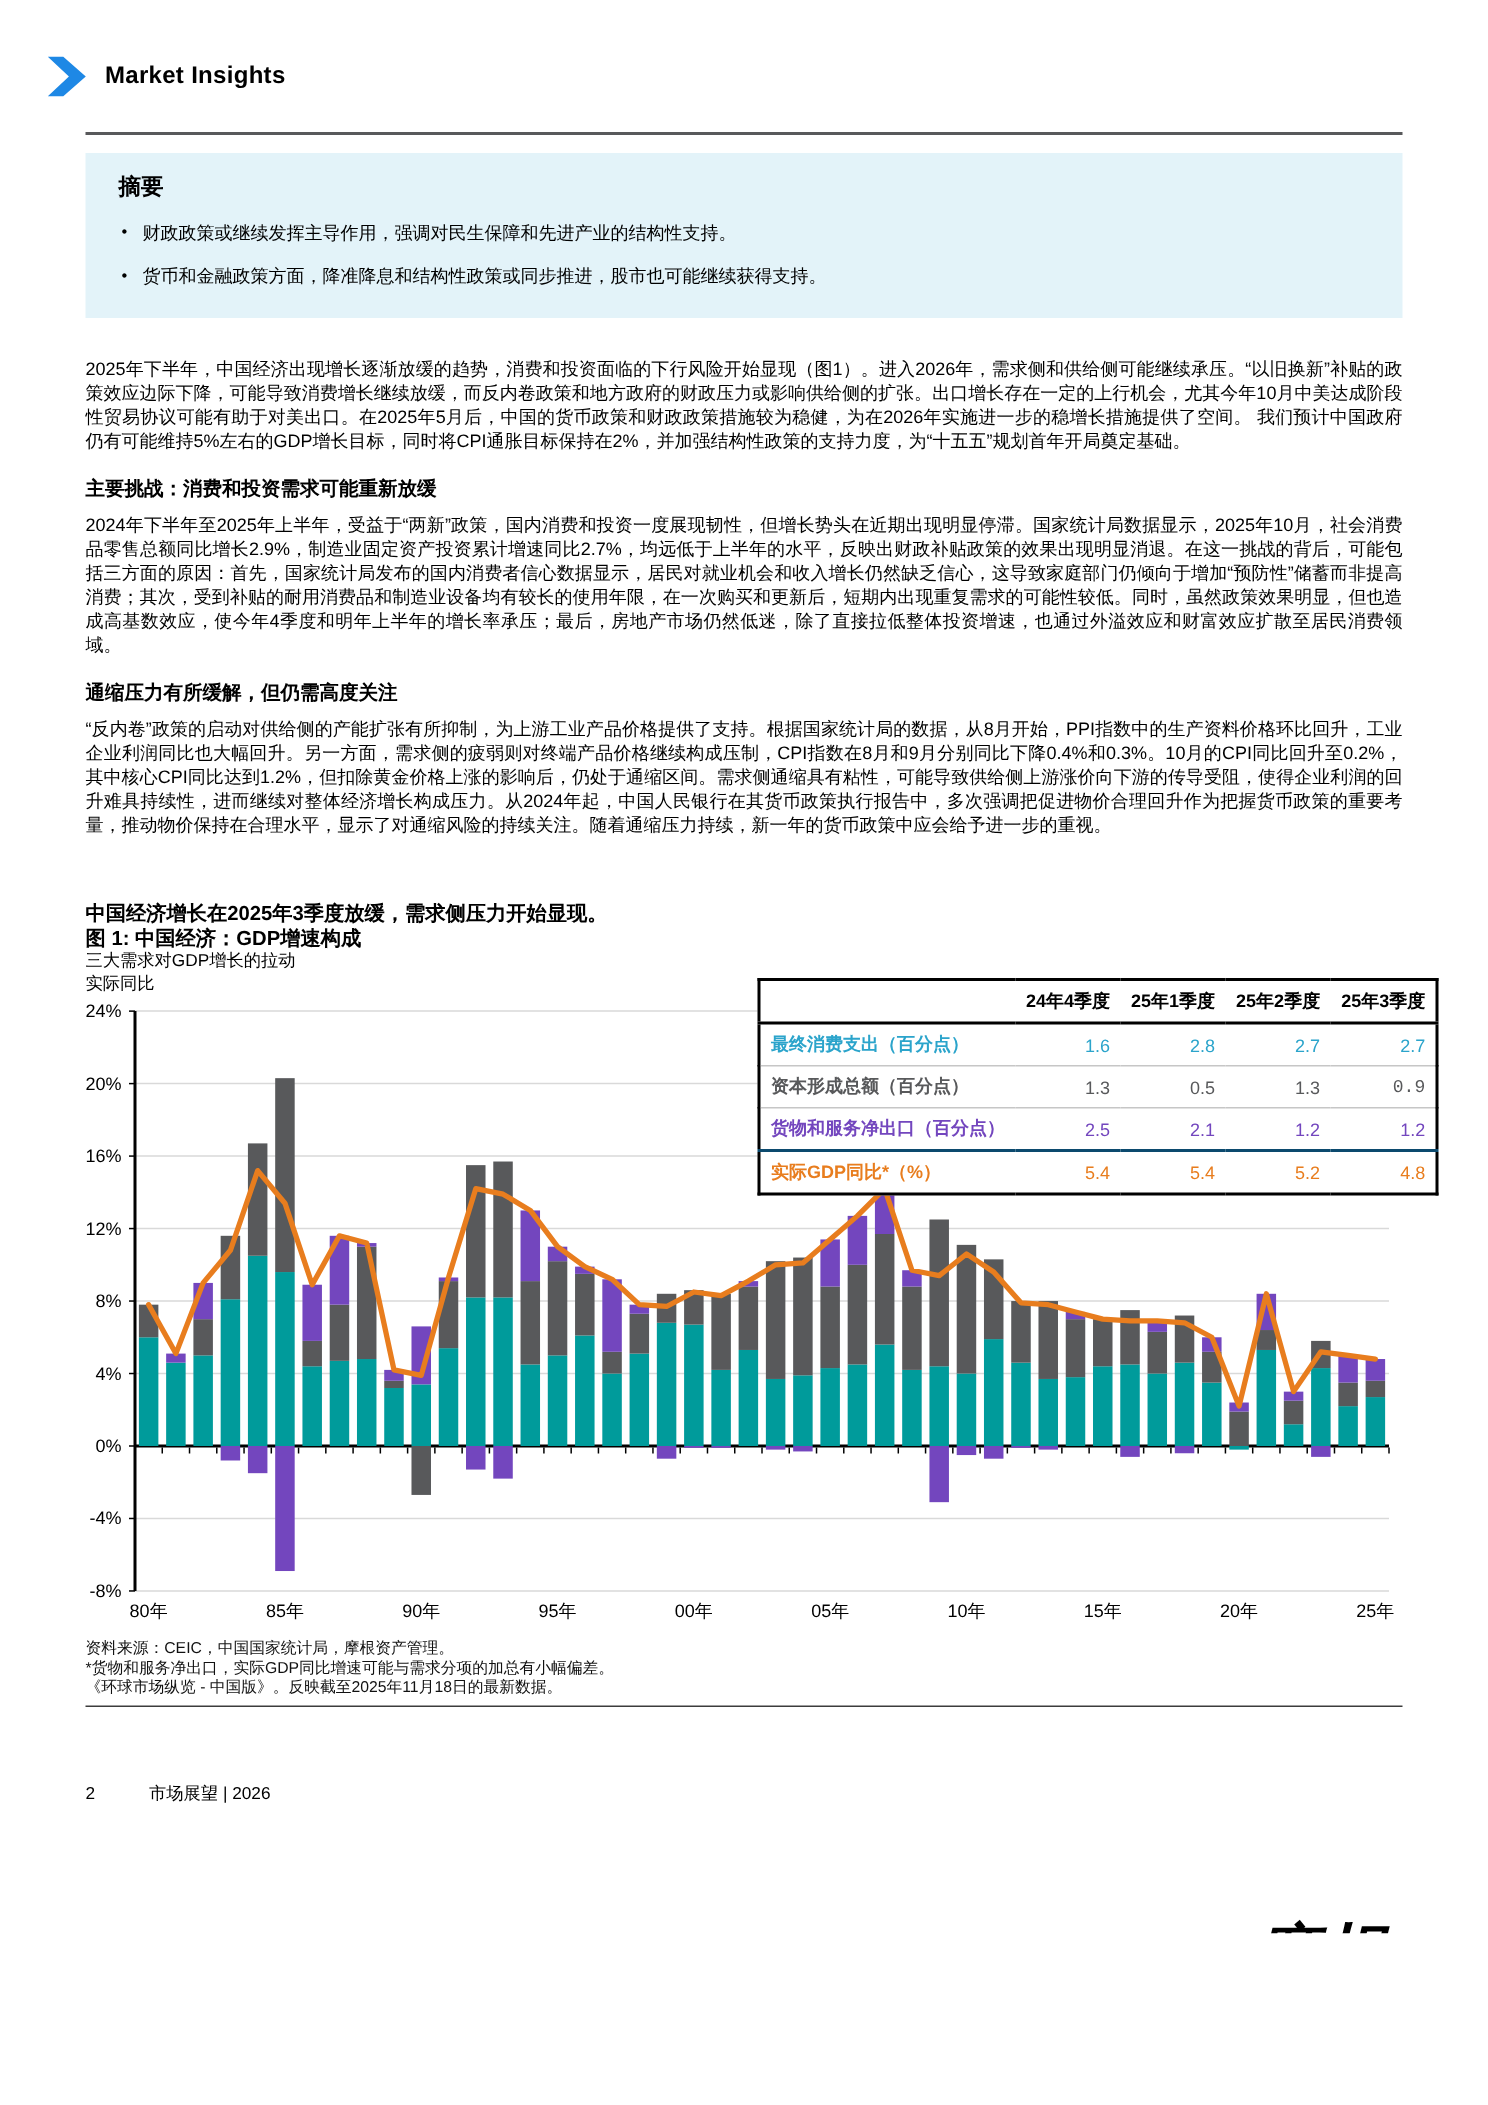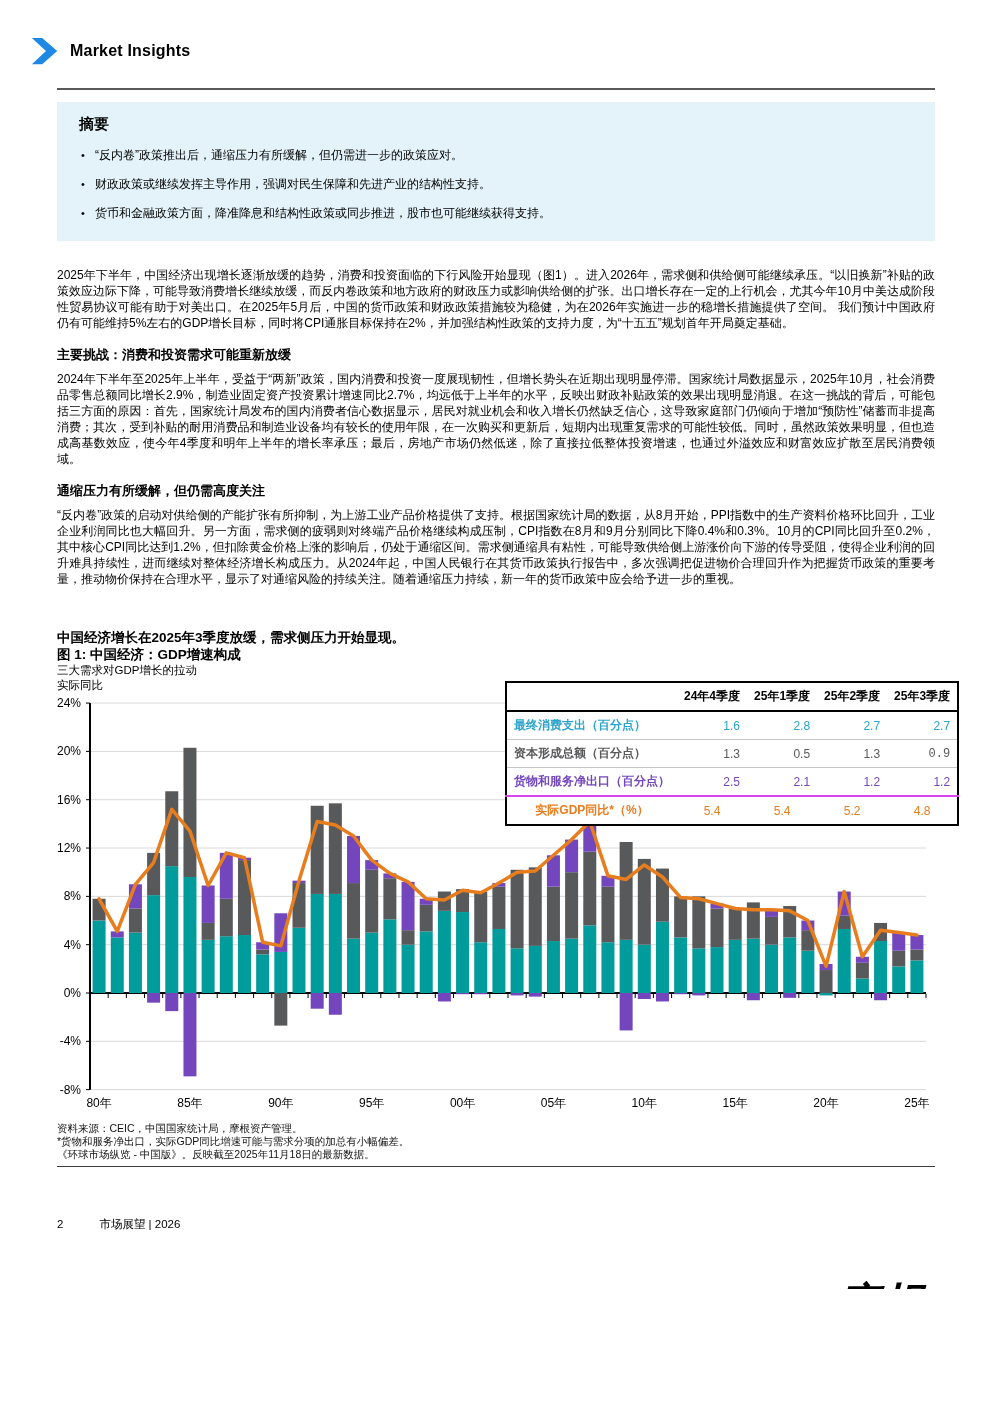--- a/index.html
+++ b/index.html
@@ -36,21 +36,21 @@
   .fig-title { font-size:13.5px; font-weight:bold; line-height:17px; }
   .fig-sub   { font-size:11.5px; line-height:15px; }
   .chart-wrap { position:relative; width:892px; height:424px; margin-left:-7px; }
   .chart-svg { position:absolute; top:0; left:0; }
   .fig-table { position:absolute; top:-12px; left:455px; width:432px; background:#fff;
                border-collapse:collapse; border:2px solid #000; font-size:12px; }
   .fig-table th, .fig-table td { padding:5px 7px; text-align:right; white-space:nowrap; }
   .fig-table th:first-child, .fig-table td:first-child { text-align:left; width:186px; }
   .fig-table thead th { font-weight:bold; border-bottom:2px solid #000; }
   .fig-table tbody tr.sep td { border-top:1px solid #C6C6C6; }
-  .fig-table tbody tr.gdp td { border-top:2px solid #d946ef;text-align:center; }
+  .fig-table tbody tr.gdp td { border-top:2px solid #0c4a6e; }
   .fig-table td:first-child { font-weight:bold; }
 
   .notes { margin-top:5px; font-size:10.5px; line-height:13px; color:#111; }
 
   
   .rule-bottom { border:none; border-top:1.5px solid #3c3c3c; margin-top:5px; }
   .page-footer { display:flex; align-items:baseline; gap:36px; margin-top:50px; font-size:11.5px; }
   .brand-footer { position:absolute; right:66px; top:1278px; text-align:right; }
   .brand-main { font-family:"DejaVu Serif","Liberation Serif",serif; font-weight:bold; font-style:italic; font-size:44px; line-height:52px; letter-spacing:2px; }
   .brand-sub { font-size:14px; letter-spacing:9px; margin-top:4px; margin-right:-9px; }
@@ -67,21 +67,20 @@
       </svg>
       <span class="mi-brand">Market Insights</span>
     </div>
 
     <hr class="rule-top">
 
 
     <div class="summary">
       <div class="summary-title">摘要</div>
       <ul>
-        <li>“反内卷”政策推出后，通缩压力有所缓解，但仍需进一步的政策应对。</li>
         <li>财政政策或继续发挥主导作用，强调对民生保障和先进产业的结构性支持。</li>
         <li>货币和金融政策方面，降准降息和结构性政策或同步推进，股市也可能继续获得支持。</li>
       </ul>
     </div>
 
     <p class="body-p p1">2025年下半年，中国经济出现增长逐渐放缓的趋势，消费和投资面临的下行风险开始显现（图1）。进入2026年，需求侧和供给侧可能继续承压。“以旧换新”补贴的政策效应边际下降，可能导致消费增长继续放缓，而反内卷政策和地方政府的财政压力或影响供给侧的扩张。出口增长存在一定的上行机会，尤其今年10月中美达成阶段性贸易协议可能有助于对美出口。在2025年5月后，中国的货币政策和财政政策措施较为稳健，为在2026年实施进一步的稳增长措施提供了空间。 我们预计中国政府仍有可能维持5%左右的GDP增长目标，同时将CPI通胀目标保持在2%，并加强结构性政策的支持力度，为“十五五”规划首年开局奠定基础。</p>
 
     <div class="sec-h">主要挑战：消费和投资需求可能重新放缓</div>
     <p class="body-p sec-p">2024年下半年至2025年上半年，受益于“两新”政策，国内消费和投资一度展现韧性，但增长势头在近期出现明显停滞。国家统计局数据显示，2025年10月，社会消费品零售总额同比增长2.9%，制造业固定资产投资累计增速同比2.7%，均远低于上半年的水平，反映出财政补贴政策的效果出现明显消退。在这一挑战的背后，可能包括三方面的原因：首先，国家统计局发布的国内消费者信心数据显示，居民对就业机会和收入增长仍然缺乏信心，这导致家庭部门仍倾向于增加“预防性”储蓄而非提高消费；其次，受到补贴的耐用消费品和制造业设备均有较长的使用年限，在一次购买和更新后，短期内出现重复需求的可能性较低。同时，虽然政策效果明显，但也造成高基数效应，使今年4季度和明年上半年的增长率承压；最后，房地产市场仍然低迷，除了直接拉低整体投资增速，也通过外溢效应和财富效应扩散至居民消费领域。</p>
 

